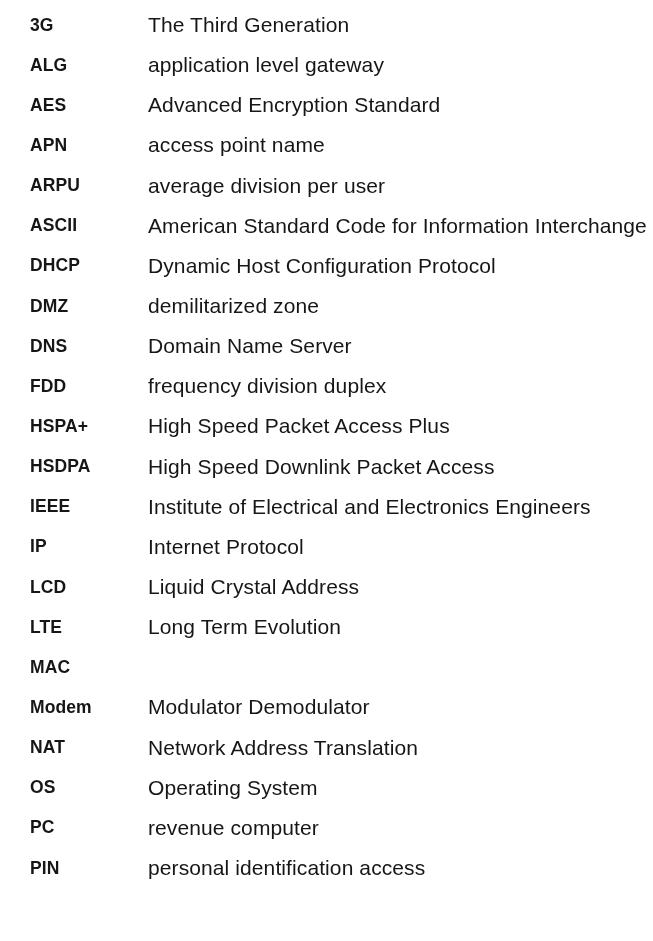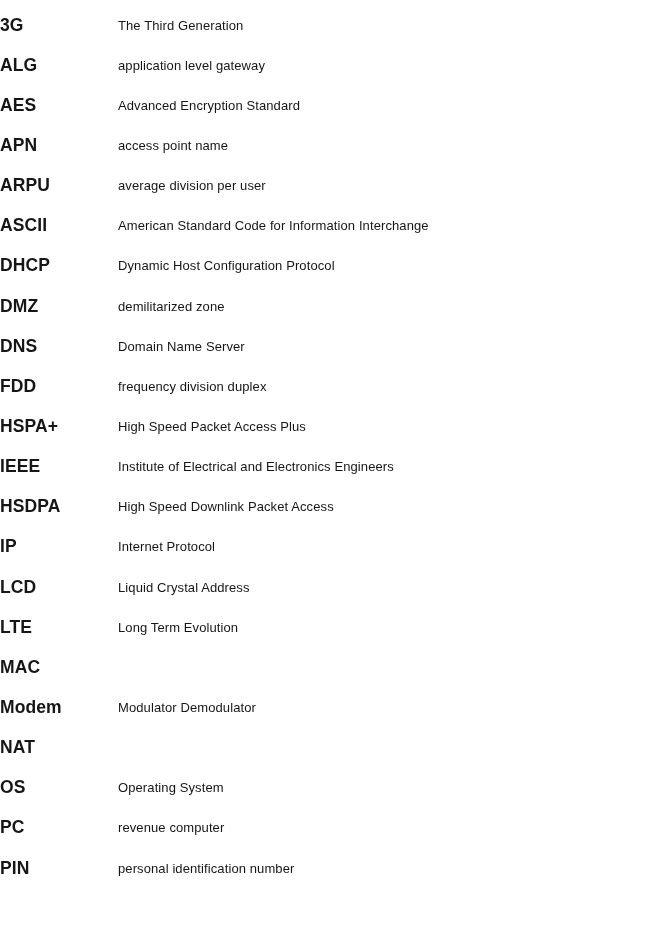--- a/index.html
+++ b/index.html
@@ -15,33 +15,34 @@
     overflow: hidden;
     font-family: "Liberation Sans", sans-serif;
   }
   .glossary-list {
     padding-top: 5px;
   }
   .glossary-row {
     height: 40.15px;
     display: flex;
     align-items: center;
+    padding-left: 30px;
     box-sizing: border-box;
   }
   .term {
     width: 118px;
     flex-shrink: 0;
     font-size: 17.5px;
     font-weight: bold;
     color: #161616;
     letter-spacing: 0.1px;
     white-space: nowrap;
   }
   .definition {
-    font-size: 13px;
+    font-size: 21px;
     font-weight: normal;
     color: #161616;
     letter-spacing: 0.1px;
     white-space: nowrap;
   }
 </style>
 </head>
 <body>
 
 <div class="page">
@@ -84,26 +85,26 @@
       </div>
       <div class="glossary-row">
         <span class="term">FDD</span>
         <span class="definition">frequency division duplex</span>
       </div>
       <div class="glossary-row">
         <span class="term">HSPA+</span>
         <span class="definition">High Speed Packet Access Plus</span>
       </div>
       <div class="glossary-row">
+        <span class="term">HSDPA</span>
+        <span class="definition">High Speed Downlink Packet Access</span>
+      </div>
+      <div class="glossary-row">
         <span class="term">IEEE</span>
         <span class="definition">Institute of Electrical and Electronics Engineers</span>
-      </div>
-      <div class="glossary-row">
-        <span class="term">HSDPA</span>
-        <span class="definition">High Speed Downlink Packet Access</span>
       </div>
       <div class="glossary-row">
         <span class="term">IP</span>
         <span class="definition">Internet Protocol</span>
       </div>
       <div class="glossary-row">
         <span class="term">LCD</span>
         <span class="definition">Liquid Crystal Address</span>
       </div>
       <div class="glossary-row">
@@ -112,27 +113,28 @@
       </div>
       <div class="glossary-row">
         <span class="term">MAC</span>
       </div>
       <div class="glossary-row">
         <span class="term">Modem</span>
         <span class="definition">Modulator Demodulator</span>
       </div>
       <div class="glossary-row">
         <span class="term">NAT</span>
+        <span class="definition">Network Address Translation</span>
       </div>
       <div class="glossary-row">
         <span class="term">OS</span>
         <span class="definition">Operating System</span>
       </div>
       <div class="glossary-row">
         <span class="term">PC</span>
         <span class="definition">revenue computer</span>
       </div>
       <div class="glossary-row">
         <span class="term">PIN</span>
-        <span class="definition">personal identification number</span>
+        <span class="definition">personal identification access</span>
       </div>
     </div>
 </div>
 
 </body></html>

